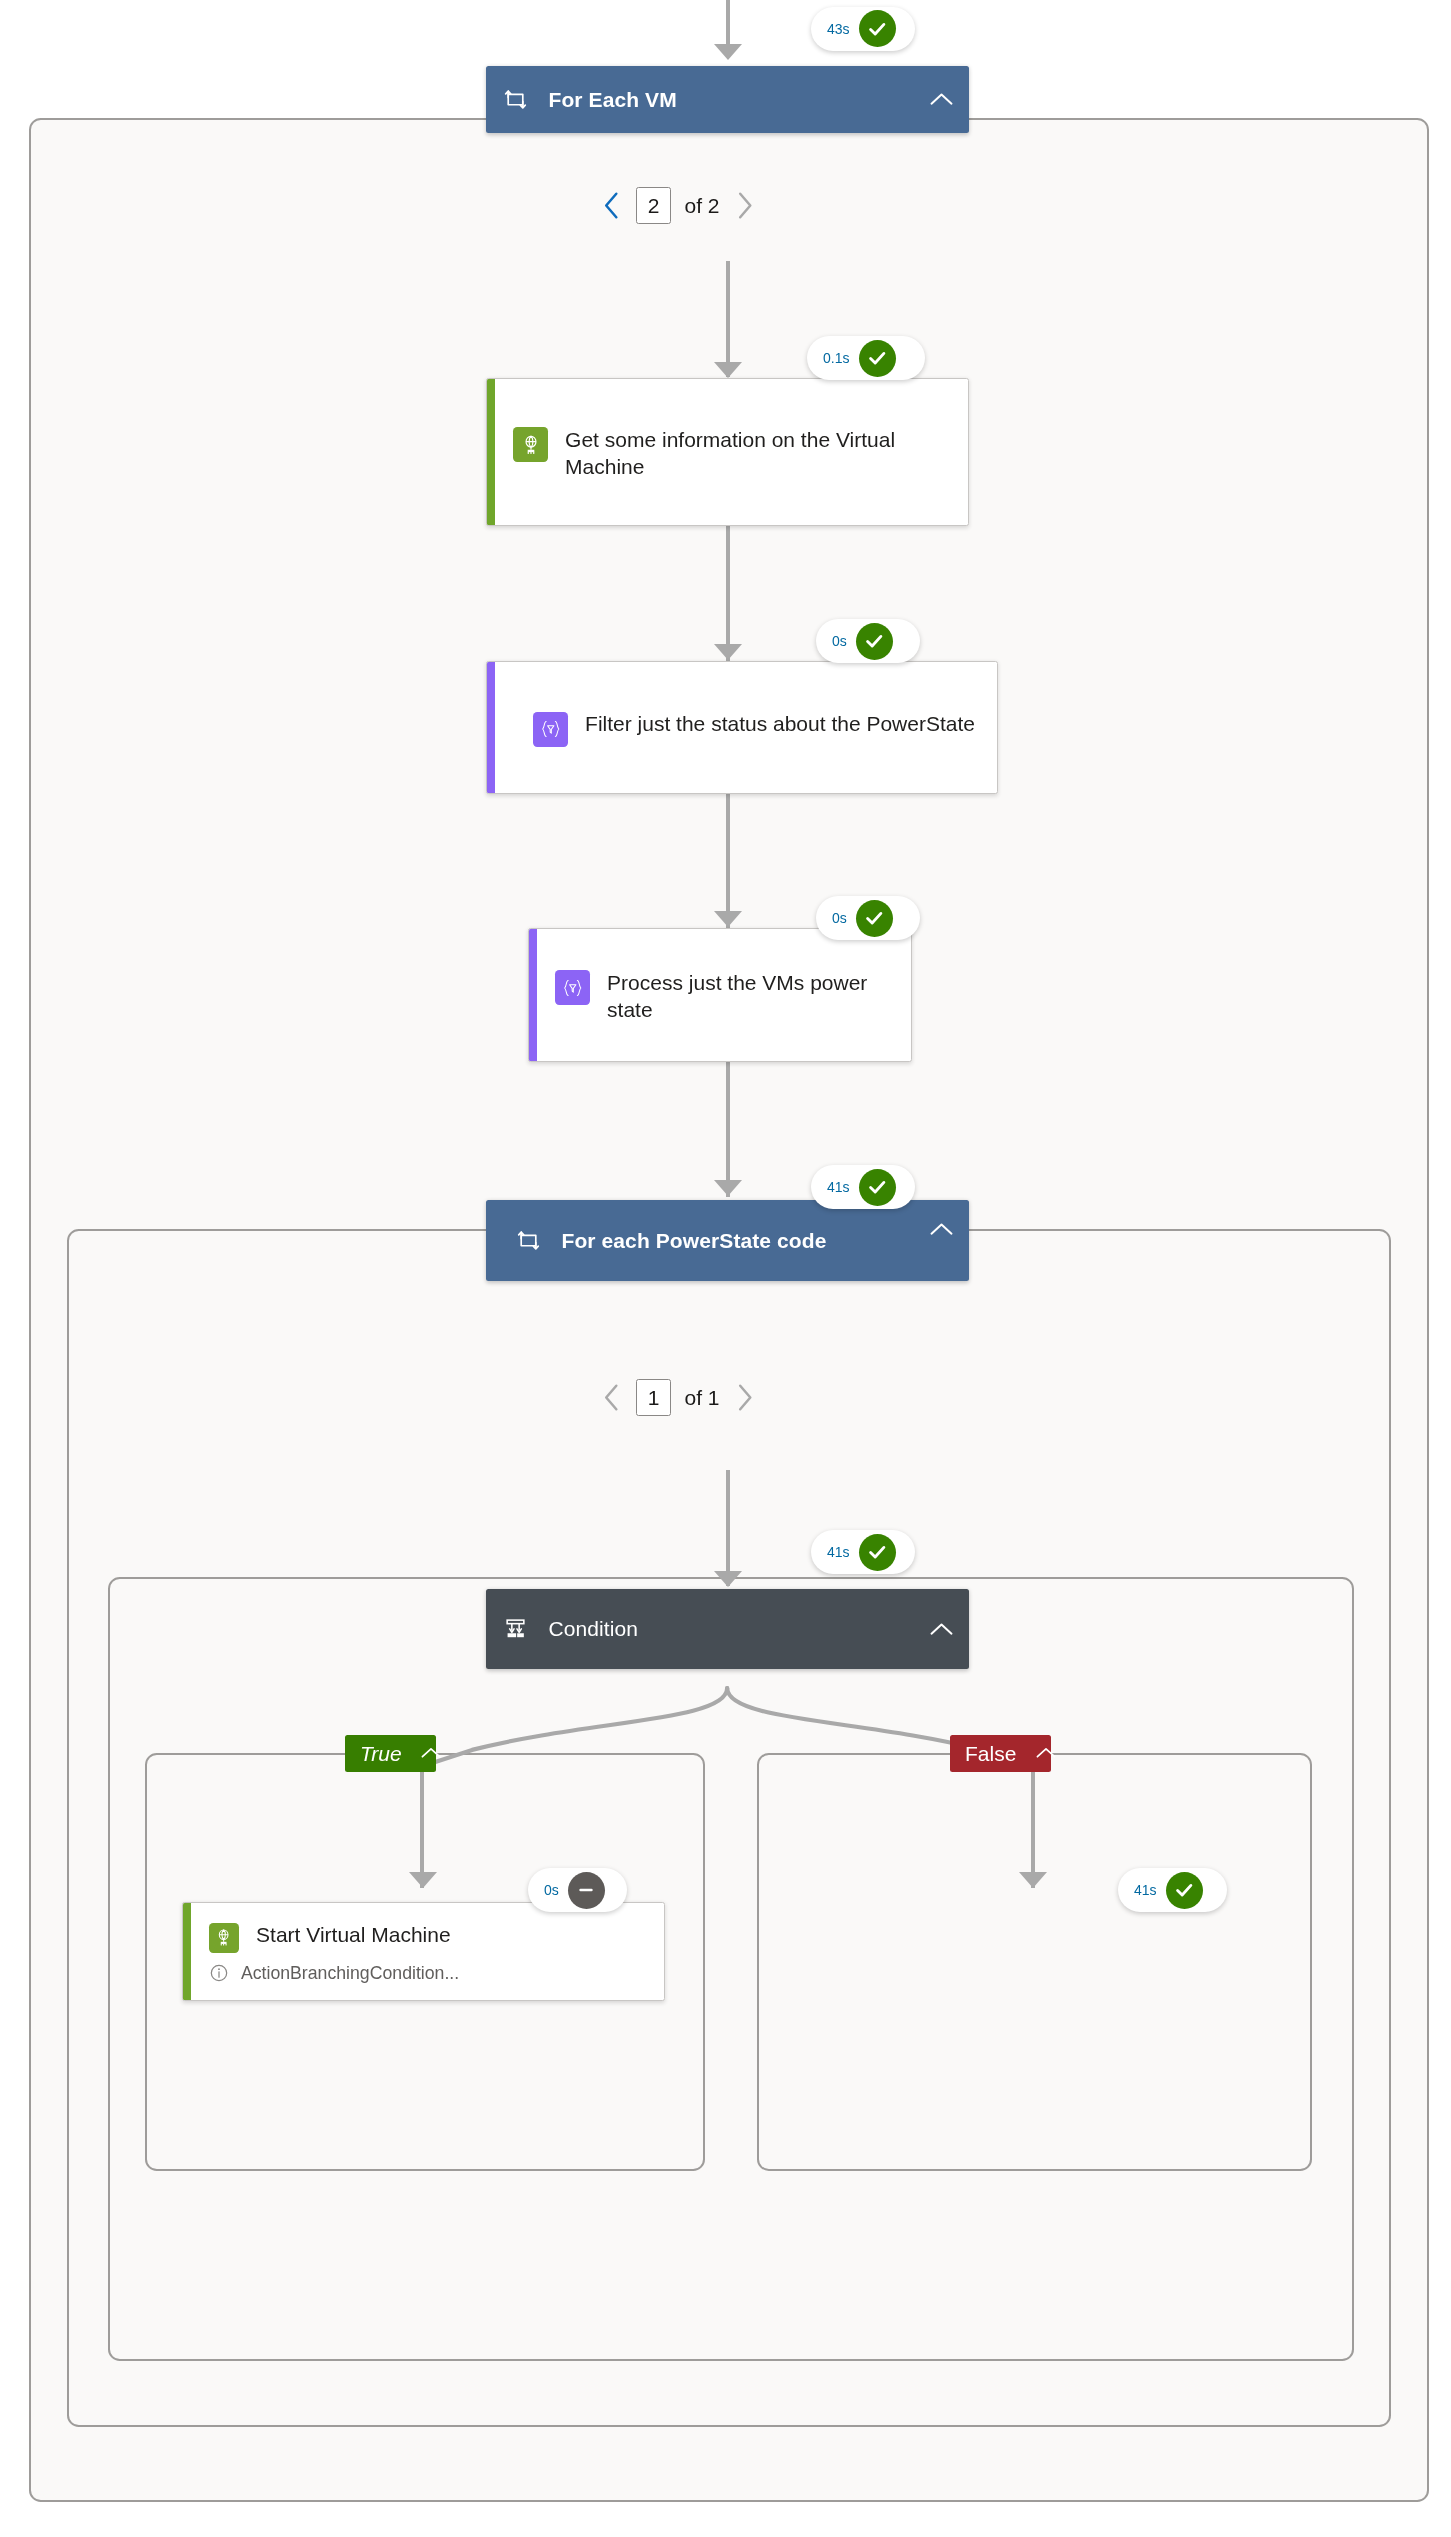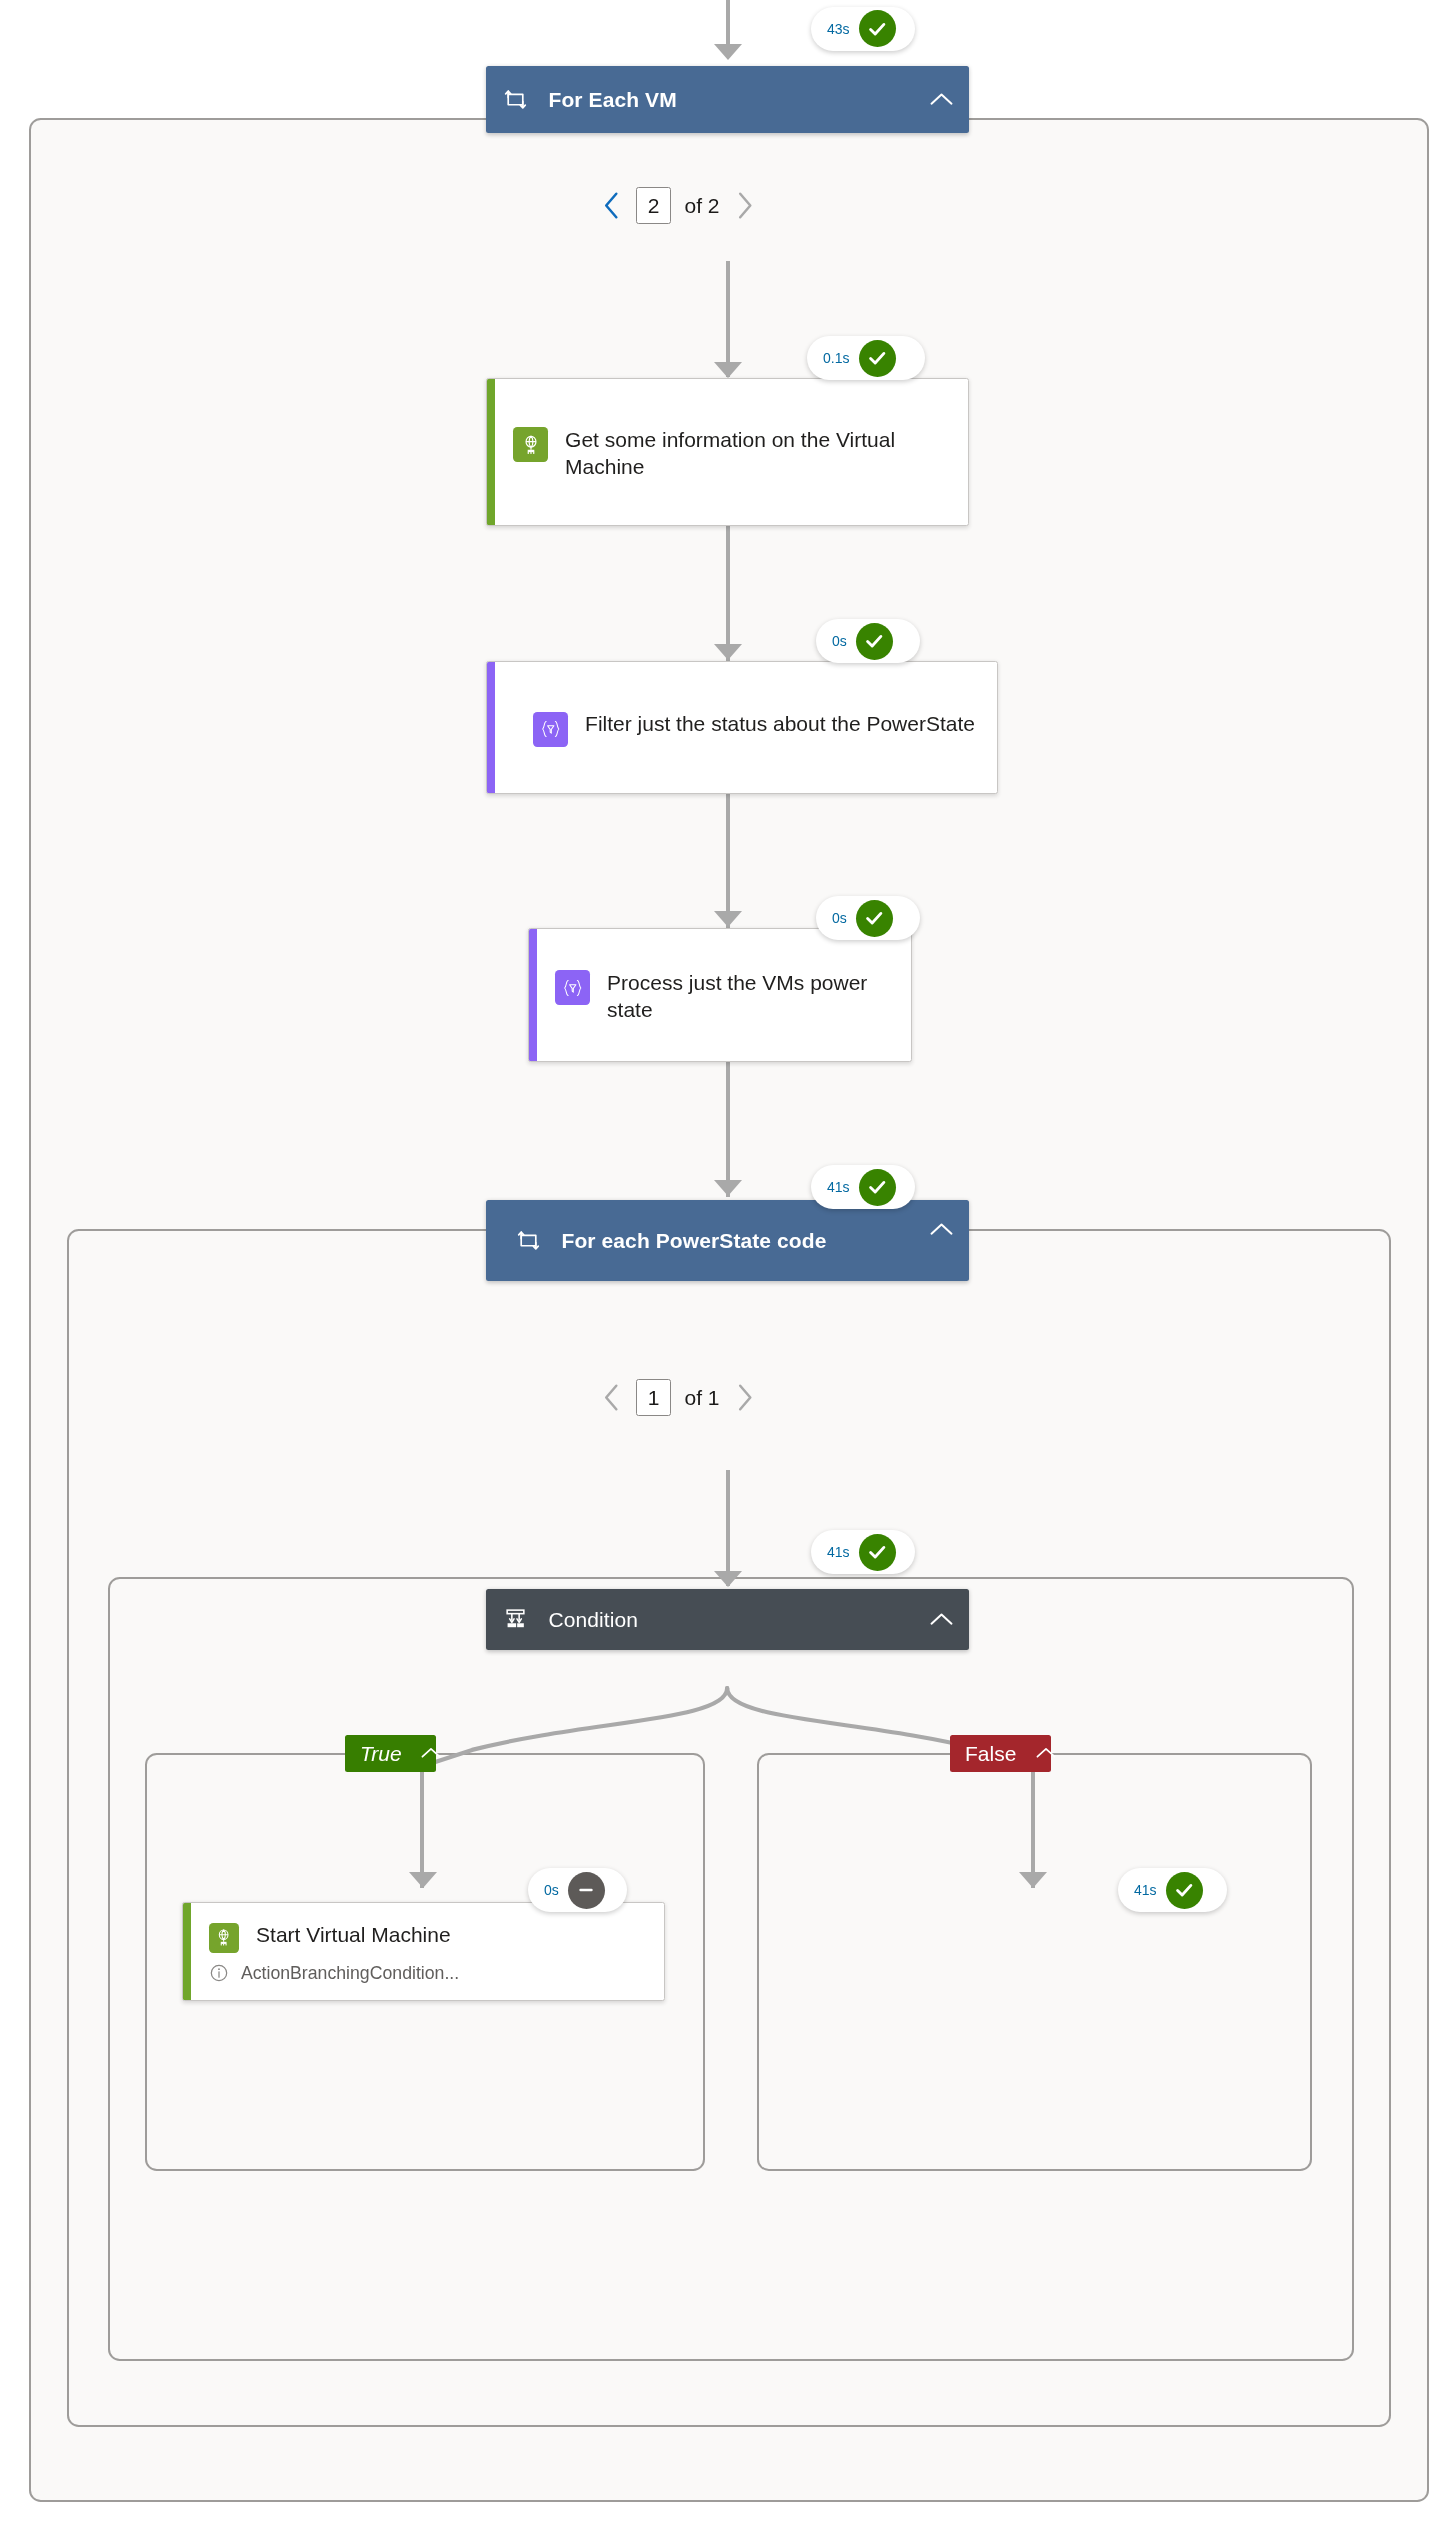--- a/index.html
+++ b/index.html
@@ -395,21 +395,21 @@
     </span>
     <span class="page-box">1</span>
     <span class="page-of">of 1</span>
     <span class="chev-btn">
       <svg width="18.5" height="29" viewBox="0 0 22 34" fill="none" stroke="#a9a9a9" stroke-width="3">
         <path d="M5 3 L17 17 L5 31" stroke-linecap="round" stroke-linejoin="round"></path>
       </svg>
     </span>
   </div>
 
-  <div class="node-header hdr-condition" style="left:486px; top:1589px; width:483px; height:61px;">
+  <div class="node-header hdr-condition" style="left:486px; top:1589px; width:483px; height:80px;">
     <span class="hdr-icon">
       <svg width="25" height="25" viewBox="0 0 24 24" fill="none" stroke="#ffffff" stroke-width="1.5">
         <rect x="4" y="3" width="16" height="3.4"></rect>
         <path d="M8.5 6.4 V13 M15.5 6.4 V13"></path>
         <path d="M8.5 14.6 L6.4 11.4 M8.5 14.6 L10.6 11.4" stroke-linecap="round" stroke-linejoin="round"></path>
         <path d="M15.5 14.6 L13.4 11.4 M15.5 14.6 L17.6 11.4" stroke-linecap="round" stroke-linejoin="round"></path>
         <rect x="4.4" y="15.6" width="8.2" height="3.8" fill="#ffffff" stroke="none"></rect>
         <rect x="13.6" y="15.6" width="6.4" height="3.8" fill="#ffffff" stroke="none"></rect>
       </svg>
     </span>

